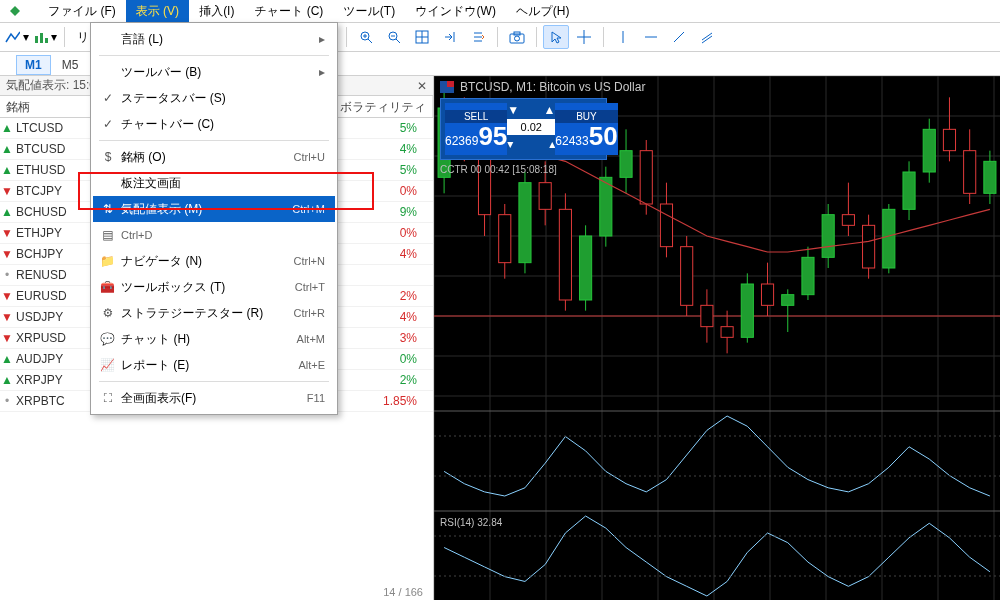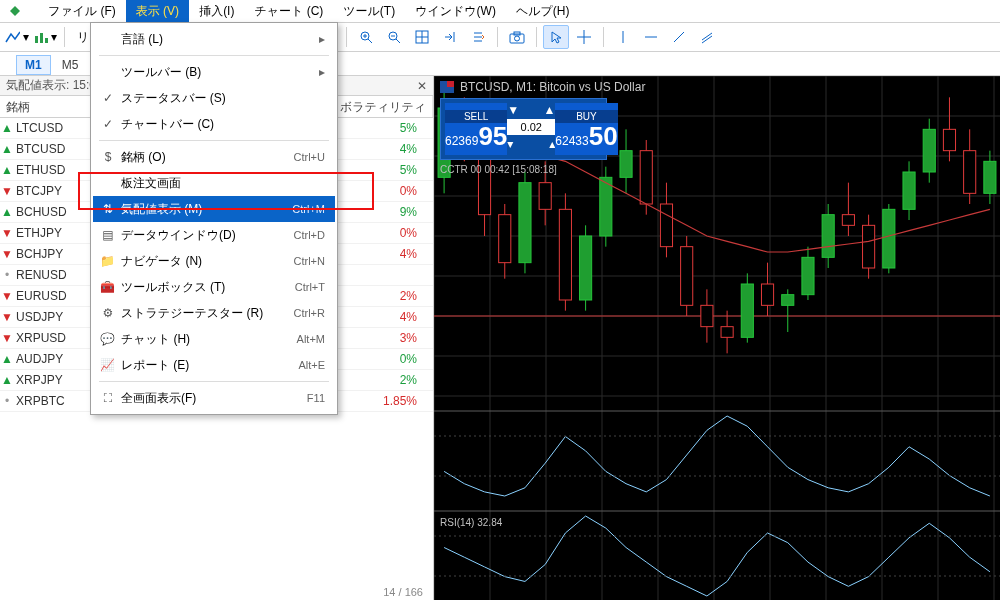--- a/index.html
+++ b/index.html
@@ -486,21 +486,20 @@
     <span class="dd-lab">板注文画面</span>
 
     </div>
     <div class="dd-item sel">
       <span class="dd-ico">⇅</span>
     <span class="dd-lab">気配値表示 (M)</span>
     <span class="dd-sc">Ctrl+M</span>
     </div>
     <div class="dd-item">
       <span class="dd-ico">▤</span>
-    <span class="dd-lab">データウインドウ(D)</span>
     <span class="dd-sc">Ctrl+D</span>
     </div>
     <div class="dd-item">
       <span class="dd-ico">📁</span>
     <span class="dd-lab">ナビゲータ (N)</span>
     <span class="dd-sc">Ctrl+N</span>
     </div>
     <div class="dd-item">
       <span class="dd-ico">🧰</span>
     <span class="dd-lab">ツールボックス (T)</span>

